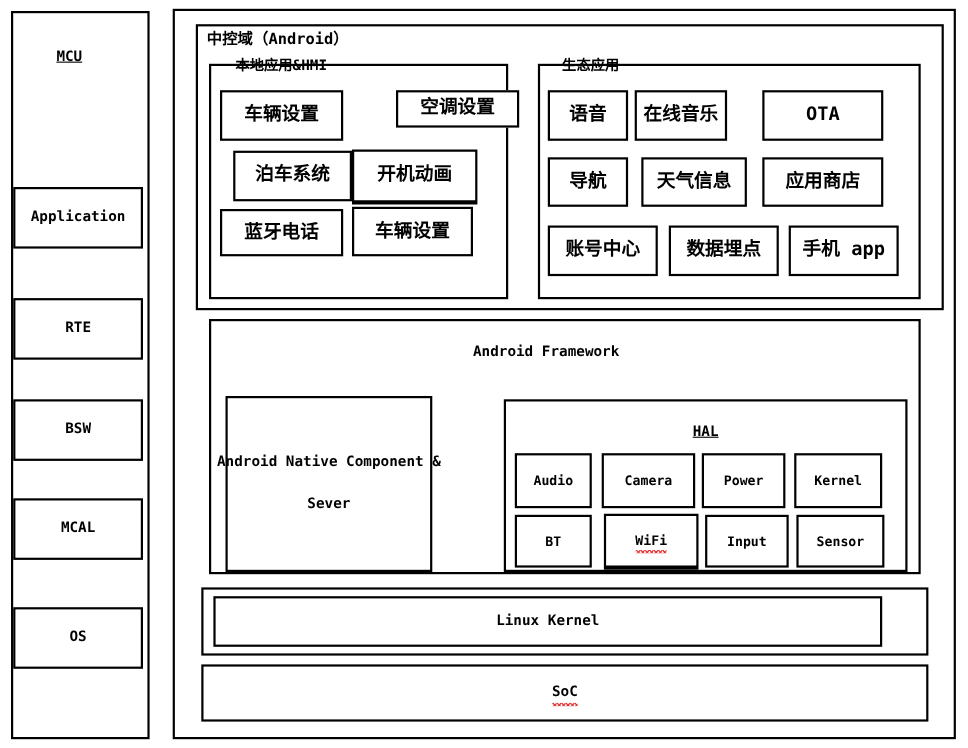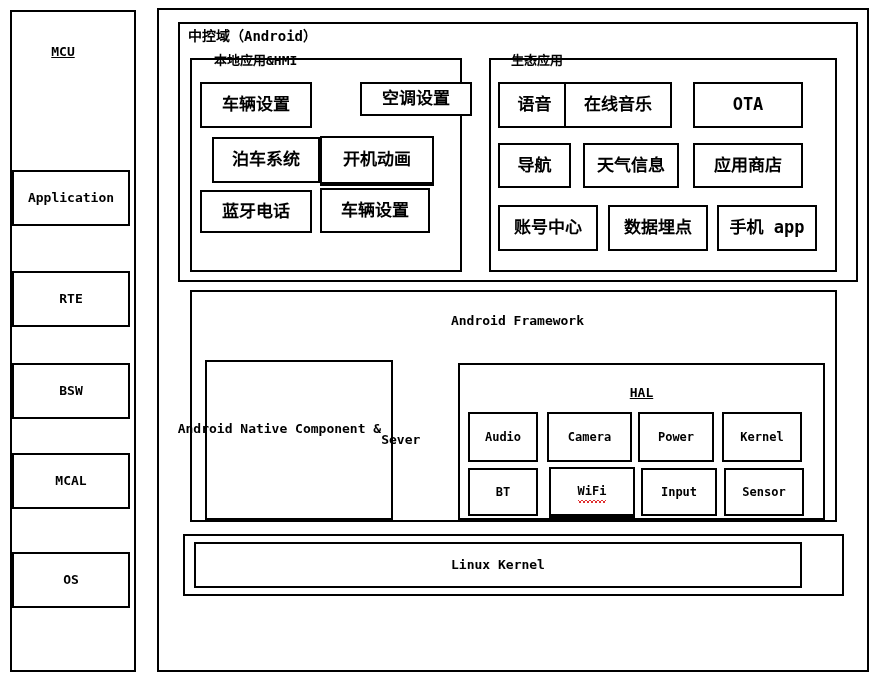--- a/index.html
+++ b/index.html
@@ -74,29 +74,29 @@
   #local-title { left: 214px; top: 53px; }
   #eco-panel   { left: 489px; top: 58px; width: 348px; height: 214px; }
   #eco-title   { left: 511px; top: 53px; }
 
   .app-box { font-size: 17px; }
 
   
   #framework-panel { left: 190px; top: 290px; width: 647px; height: 232px; }
   #framework-title {
     position: absolute;
-    left: 194px; top: 313px; width: 647px;
+    left: 173px; top: 313px; width: 647px;
     text-align: center;
     font-size: 13px;
     font-weight: bold;
   }
   #native-box {
     left: 205px; top: 360px; width: 188px; height: 160px;
     font-size: 13px;
-    flex-direction: row;
+    flex-direction: column;
   }
   #native-box .line1 { margin-bottom: 22px; }
   #hal-panel { left: 458px; top: 363px; width: 367px; height: 157px; }
   #hal-title {
     position: absolute;
     left: 458px; top: 385px; width: 367px;
     text-align: center;
     font-size: 13px;
     font-weight: bold;
     text-decoration: underline;
@@ -162,21 +162,21 @@
   <div class="box lbl app-box" style="left:320px; top:82px;  width:112px; height:34px;margin-left:40px;">空调设置</div>
   <div class="box lbl app-box" style="left:212px; top:137px; width:108px; height:46px;">泊车系统</div>
   <div class="box lbl app-box thick-bottom" style="left:320px; top:136px; width:114px; height:50px;">开机动画</div>
   <div class="box lbl app-box" style="left:200px; top:190px; width:112px; height:43px;">蓝牙电话</div>
   <div class="box lbl app-box" style="left:320px; top:188px; width:110px; height:45px;">车辆设置</div>
 
   <div class="frame" id="eco-panel"></div>
   <div class="lbl subpanel-title" id="eco-title">生态应用</div>
 
   <div class="box lbl app-box" style="left:498px; top:82px;  width:73px;  height:46px;">语音</div>
-  <div class="box lbl app-box" style="left:564px; top:82px;  width:108px;  height:46px;">在线音乐</div>
+  <div class="box lbl app-box" style="left:577px; top:82px;  width:84px;  height:46px;">在线音乐</div>
   <div class="box lbl app-box" style="left:693px; top:82px;  width:110px; height:46px;">OTA</div>
 
   <div class="box lbl app-box" style="left:498px; top:143px; width:73px;  height:45px;">导航</div>
   <div class="box lbl app-box" style="left:583px; top:143px; width:96px;  height:45px;">天气信息</div>
   <div class="box lbl app-box" style="left:693px; top:143px; width:110px; height:45px;">应用商店</div>
 
   <div class="box lbl app-box" style="left:498px; top:205px; width:100px; height:46px;">账号中心</div>
   <div class="box lbl app-box" style="left:608px; top:205px; width:100px; height:46px;">数据埋点</div>
   <div class="box lbl app-box" style="left:717px; top:205px; width:100px; height:46px;">手机 app</div>
 
@@ -199,14 +199,17 @@
   <div class="box lbl hal-box" style="left:468px; top:468px; width:70px; height:48px;">BT</div>
   <div class="box lbl hal-box thick-bottom" style="left:549px; top:467px; width:86px; height:51px;">
     <span class="squiggle">WiFi</span>
   </div>
   <div class="box lbl hal-box" style="left:641px; top:468px; width:76px; height:48px;">Input</div>
   <div class="box lbl hal-box" style="left:724px; top:468px; width:80px; height:48px;">Sensor</div>
 
   <div class="frame" id="kernel-panel"></div>
   <div class="box lbl" id="kernel-box">Linux Kernel</div>
 
+  <div class="box lbl" id="soc-box">
+    <span class="squiggle">SoC</span>
+  </div>
 
 </div>
 
 </body></html>

